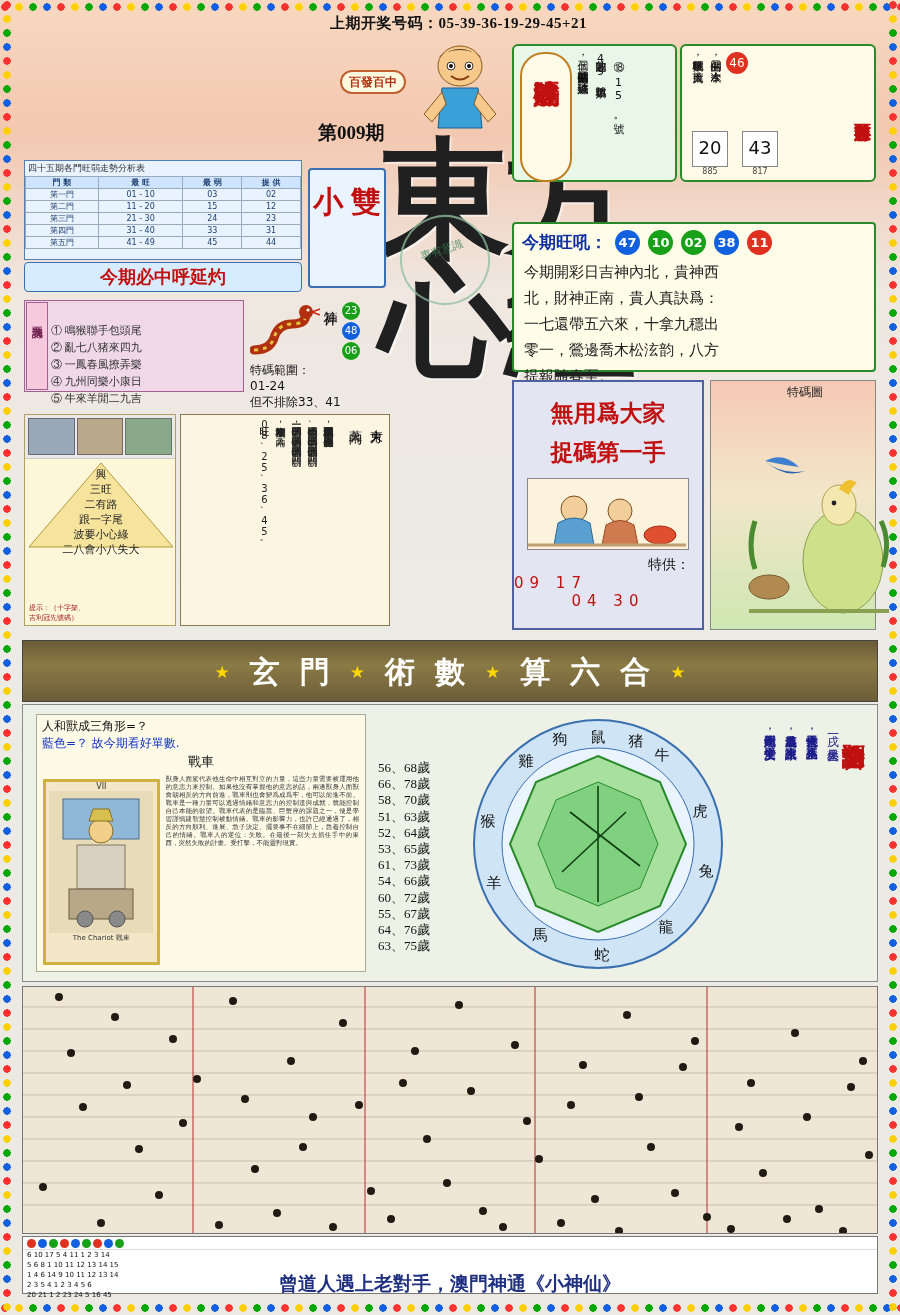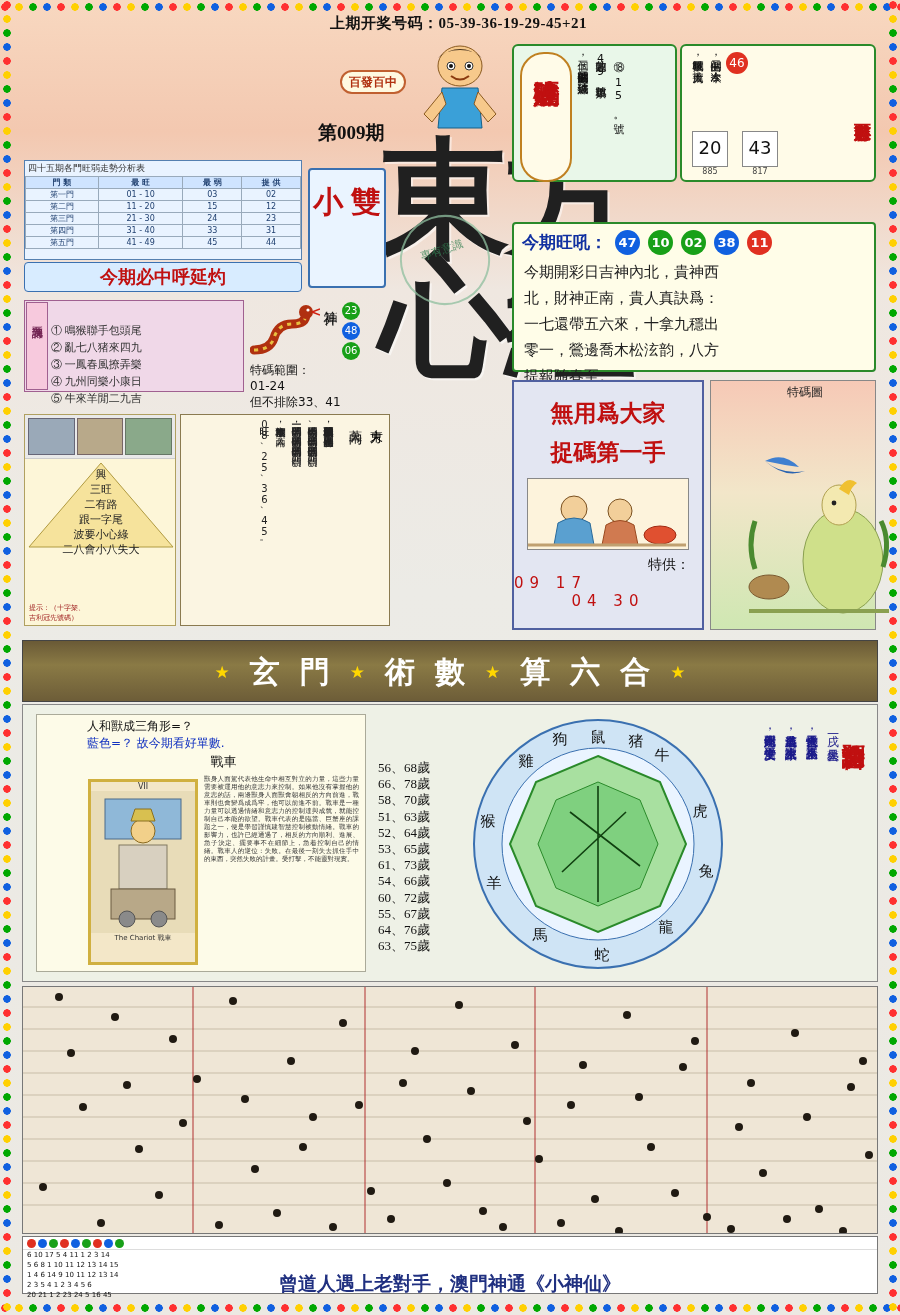--- a/index.html
+++ b/index.html
@@ -107,21 +107,21 @@
   #tema-title{color:#202020;font-size:12px;text-align:center;}
 
   
   #banner{top:640px;left:22px;width:856px;height:62px;
           background:linear-gradient(180deg,#6a5a36,#8a7a45 40%,#6d5d38);border:1px solid #444;}
   .bn-ch{color:#fff;font-size:30px;font-weight:bold;font-family:"Liberation Serif",serif;}
   .bn-star{color:#ffd700;font-size:17px;}
 
   
   #mid{top:704px;left:22px;width:856px;height:278px;background:#eef1e6;border:1px solid #888;}
-  #tarot{top:714px;left:36px;width:330px;height:258px;background:#fdfbe8;border:1px solid #aa9;padding-left:45px;}
+  #tarot{top:714px;left:36px;width:330px;height:258px;background:#fdfbe8;border:1px solid #aa9;}
   #tarot-h{font-size:12px;color:#111;}
   #tarot-blue{font-size:12px;color:#1030c0;}
   #tarot-card{width:112px;height:180px;border:3px solid #d0b040;background:#f3e7c8;}
   #tarot-body{font-size:6.5px;color:#333;line-height:8px;text-align:justify;}
   #agelist{top:760px;left:378px;width:86px;height:216px;font-size:13px;color:#111;line-height:16.2px;
            font-family:"Liberation Serif",serif;}
   #wheel{top:716px;left:470px;width:256px;height:256px;}
   #yuce{top:716px;left:730px;width:140px;height:258px;}
   #yuce-title{color:#c01010;font-size:23px;font-weight:bold;}
   .yuce-col{color:#1a1a8a;font-size:12px;line-height:15px;}

